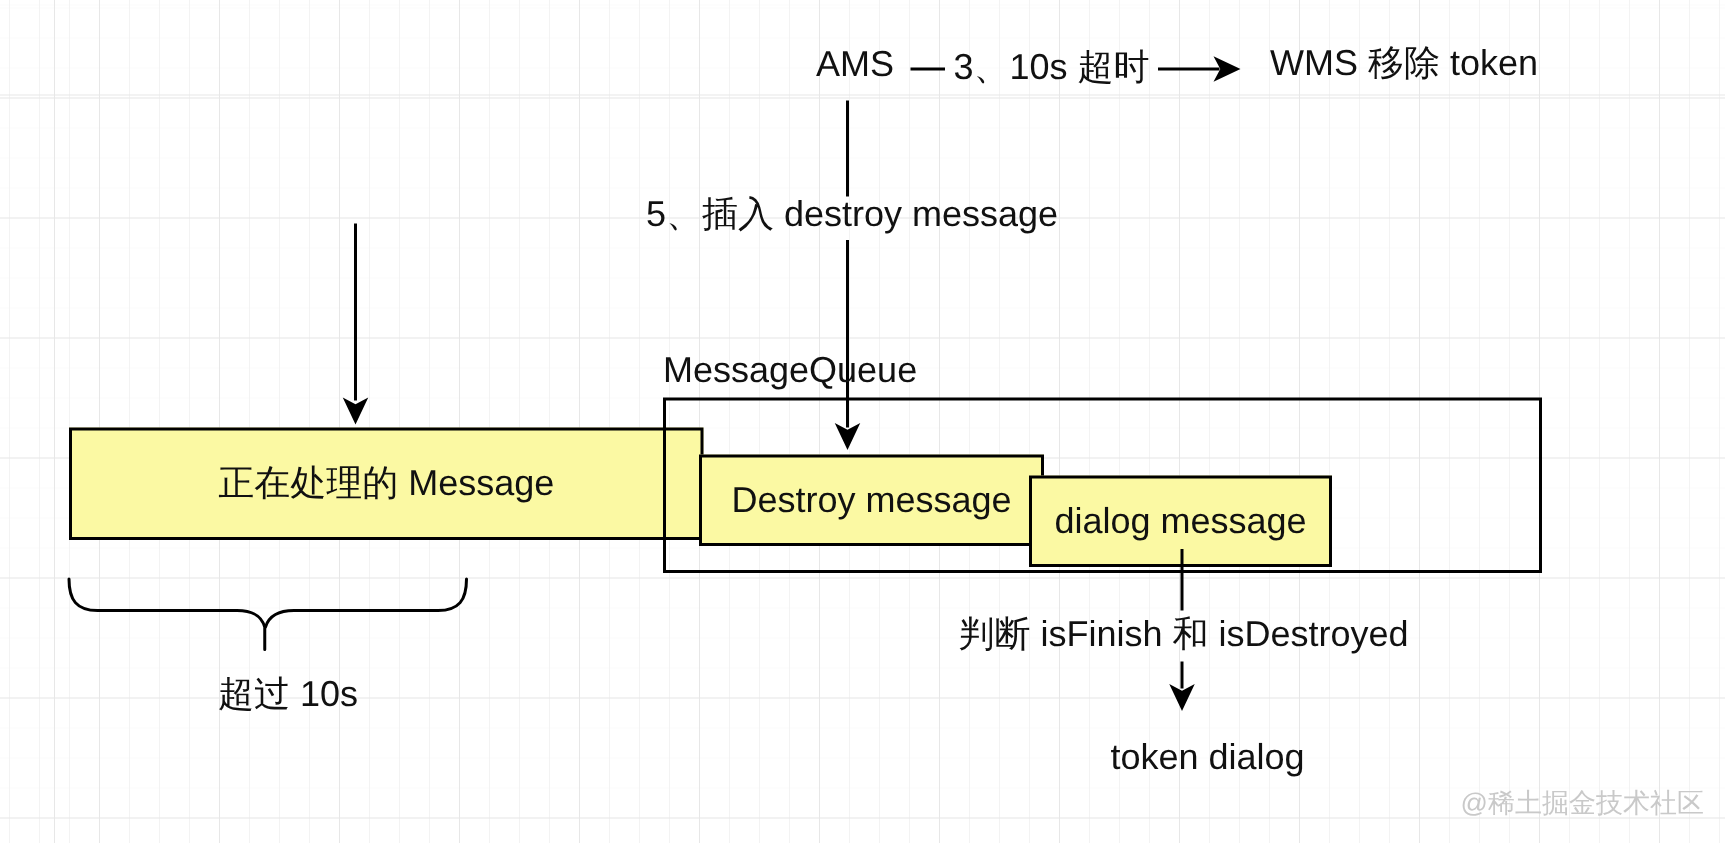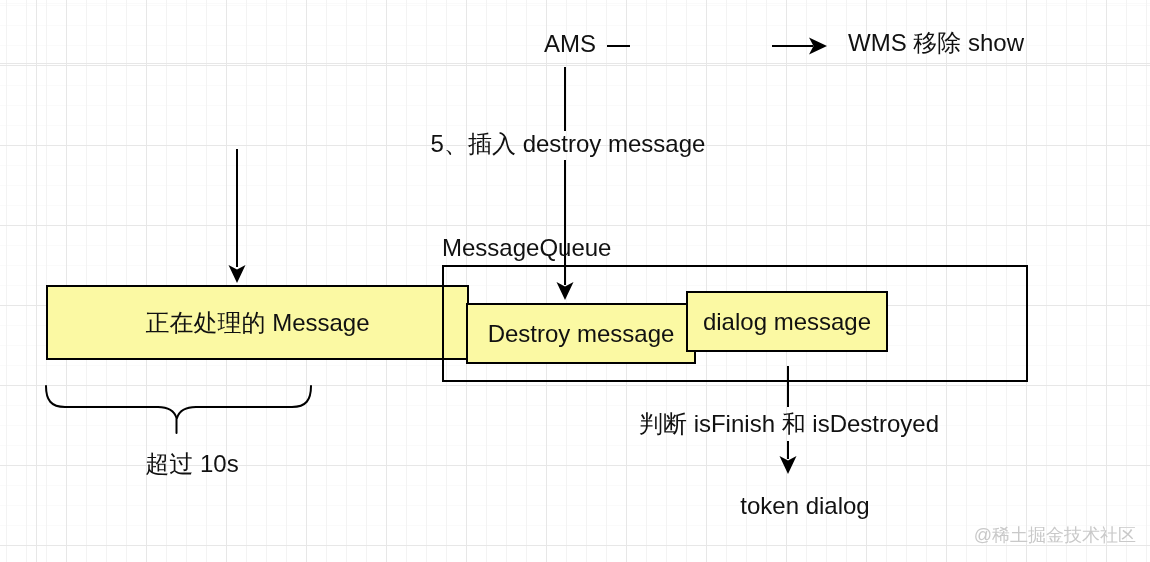--- a/index.html
+++ b/index.html
@@ -23,21 +23,21 @@
     position:absolute; box-sizing:border-box;
     border:2px solid var(--box-border);
     display:flex; align-items:center; justify-content:center;
     color:var(--text); font-size:24px; line-height:1;
   }
   .box.filled{ background:var(--box-fill); }
   .box.frame{ background:transparent; }
   .processing{ left:46px; top:285px; width:423px; height:75px; }
   .queue-frame{ left:442px; top:265px; width:586px; height:117px; }
   .destroy{ left:466px; top:303px; width:230px; height:61px; }
-  .dialog{ left:686px; top:291px; width:202px; height:61px; }
+  .dialog{ left:686px; top:317px; width:202px; height:61px; }
   .connectors{ position:absolute; left:0; top:0; pointer-events:none; }
   .connectors line{ stroke:var(--line); stroke-width:2; }
   .connectors .head{ fill:var(--line); stroke:none; }
   .connectors .brace{ fill:none; stroke:var(--line); stroke-width:2; stroke-linecap:round; }
   .lbl{
     position:absolute; white-space:nowrap; color:var(--text);
     font-size:24px; line-height:1.1; transform:translate(-50%,-50%);
   }
   .lbl.left-anchor{ transform:translate(0,-50%); }
   .watermark{ position:absolute; white-space:nowrap; color:var(--watermark);
@@ -88,22 +88,23 @@
     </g>
 
     <g>
       <path class="brace" d="M46,386 C46,400 51,407 65,407 L158,407 C168,407 174,410 176.5,418 L176.5,433"></path>
       <path class="brace" d="M311,386 C311,400 306,407 292,407 L196,407 C186,407 179.5,410 177,418"></path>
     </g>
   </svg>
 
   <div class="lbl" style="left:570px; top:44px;">AMS</div>
 
+  <div class="lbl" style="left:701px; top:46px;">3、10s 超时</div>
 
-  <div class="lbl" style="left:936px; top:43px;">WMS 移除 show</div>
+  <div class="lbl" style="left:936px; top:43px;">WMS 移除 token</div>
 
   <div class="lbl" style="left:568px; top:144px;">5、插入 destroy message</div>
 
 
   <div class="lbl" style="left:789px; top:424px;">判断 isFinish 和 isDestroyed</div>
 
   <div class="lbl left-anchor" style="left:442px; top:248px;">MessageQueue</div>
 
   <div class="lbl" style="left:805px; top:506px;">token dialog</div>
 

